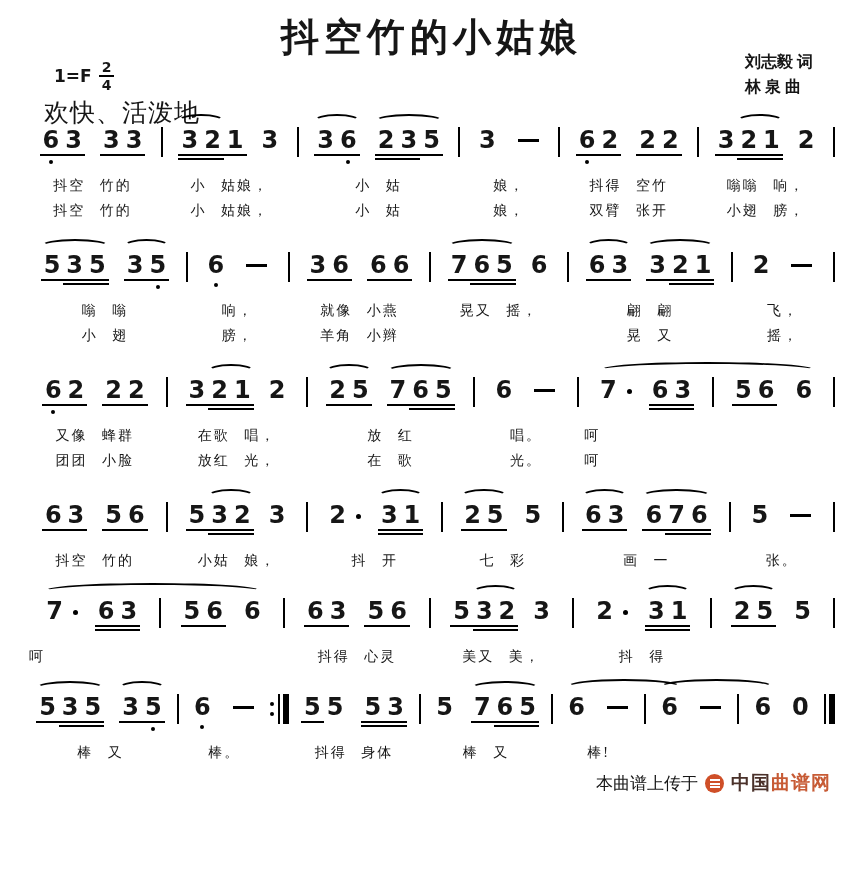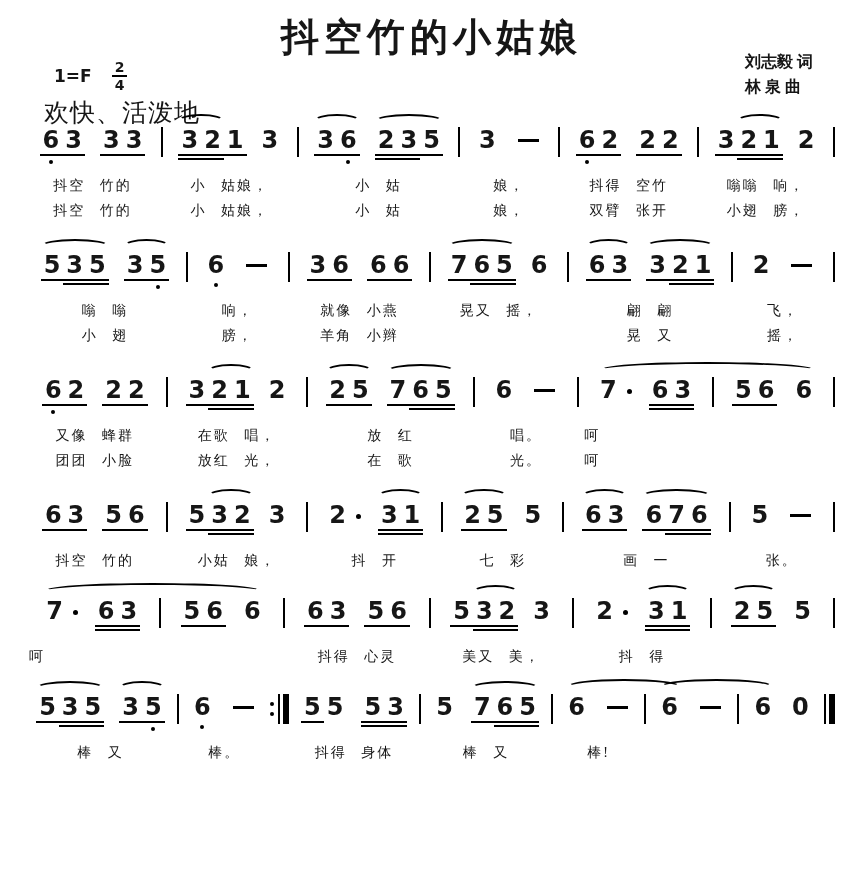--- a/index.html
+++ b/index.html
@@ -4,21 +4,21 @@
 <style>
   html,body{margin:0;padding:0;background:#fff;}
   body{width:863px;height:887px;overflow:hidden;color:#161616;
        font-family:"Liberation Serif",serif;}
   .page{padding:8px 26px 0 26px;position:relative;}
 
   
   .header{position:relative;height:114px;}
   .title{text-align:center;font-size:38px;font-weight:bold;letter-spacing:5px;
          font-family:Liberation Serif, serif;margin-top:4px;}
-  .keysig{position:absolute;left:28px;top:48px;display:flex;align-items:center;gap:20px;
+  .keysig{position:absolute;left:28px;top:48px;display:flex;align-items:center;gap:7px;
           font-family:"DejaVu Sans",sans-serif;font-weight:bold;font-size:17px;}
   .frac{display:inline-flex;flex-direction:column;align-items:center;line-height:1;font-size:14px;}
   .frac .ftop{border-bottom:2px solid #000;padding:0 3px 1px 3px;}
   .frac .fbot{padding-top:1px;}
   .tempo{position:absolute;left:18px;top:84px;font-size:25px;letter-spacing:1px;}
   .credits{position:absolute;right:24px;top:38px;font-size:16px;line-height:1.55;
            text-align:left;font-weight:600;}
 
   
   .system{margin-bottom:31px;}
@@ -855,14 +855,19 @@
           <span class="barwrap">
             <i class="bline"></i>
             <i class="bthick"></i>
           </span>
           <div class="long-arc" style="left: 540.203px; width: 115.391px; top: -14px;"></div>
           <div class="long-arc" style="left: 632.891px; width: 115.391px; top: -14px;"></div>
         </div>
       </div>
     </div>
 
+  <div class="footer">
+    <span>本曲谱上传于</span>
+    <span class="site-logo"></span>
+    <span class="site-name"><span class="cn">中国</span><span class="rest">曲谱网</span></span>
+  </div>
 
 </div>
 
 </body></html>

